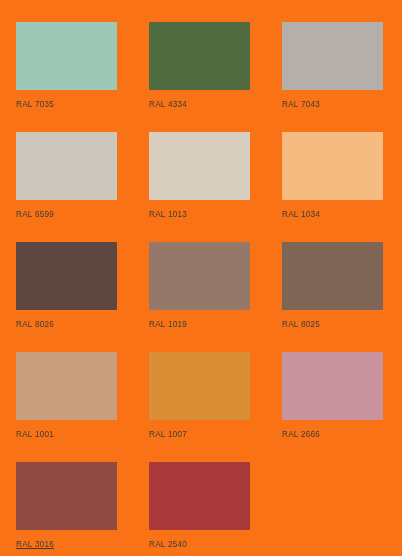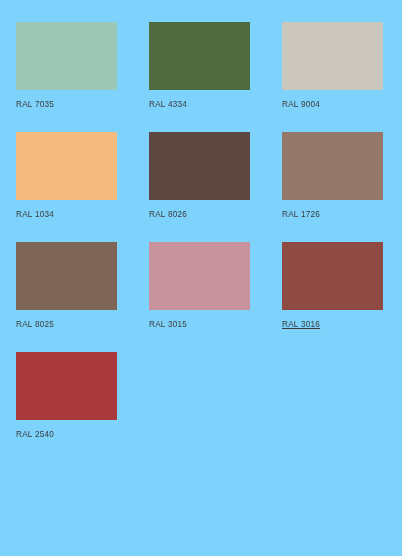--- a/index.html
+++ b/index.html
@@ -50,52 +50,68 @@
     line-height: 11px;
     letter-spacing: 0.25px;
     color: #3c3c3c;
     white-space: nowrap;
     font-family: "Liberation Sans", sans-serif;
   }
 </style>
 </head>
 <body style="background: rgb(255, 255, 255);">
 
-<main id="swatch-grid" style="background: #7dd3fc;">
+<main id="swatch-grid" style="background: #f97316;">
     <div class="swatch-cell">
       <div class="swatch-chip" style="background-color: rgb(157, 199, 182);"></div>
       <div class="swatch-label" style="color: rgb(60, 60, 60);">RAL 7035</div>
     </div>
     <div class="swatch-cell">
       <div class="swatch-chip" style="background-color: rgb(80, 107, 64);"></div>
       <div class="swatch-label" style="color: rgb(60, 60, 60);">RAL 4334</div>
     </div>
     <div class="swatch-cell">
+      <div class="swatch-chip" style="background-color: rgb(180, 175, 169);"></div>
+      <div class="swatch-label" style="color: rgb(60, 60, 60);">RAL 7043</div>
+    </div>
+    <div class="swatch-cell">
       <div class="swatch-chip" style="background-color: rgb(204, 199, 188);"></div>
-      <div class="swatch-label" style="color: rgb(60, 60, 60);">RAL 9004</div>
+      <div class="swatch-label" style="color: rgb(60, 60, 60);">RAL 6599</div>
+    </div>
+    <div class="swatch-cell">
+      <div class="swatch-chip" style="background-color: rgb(216, 206, 192);"></div>
+      <div class="swatch-label" style="color: rgb(60, 60, 60);">RAL 1013</div>
     </div>
     <div class="swatch-cell">
       <div class="swatch-chip" style="background-color: rgb(244, 188, 128);"></div>
       <div class="swatch-label" style="color: rgb(60, 60, 60); text-align: right;">RAL 1034</div>
     </div>
     <div class="swatch-cell">
       <div class="swatch-chip" style="background-color: rgb(94, 71, 65);"></div>
       <div class="swatch-label" style="color: rgb(60, 60, 60); text-align: center;">RAL 8026</div>
     </div>
     <div class="swatch-cell">
       <div class="swatch-chip" style="background-color: rgb(149, 120, 106);"></div>
-      <div class="swatch-label" style="color: rgb(60, 60, 60);">RAL 1726</div>
+      <div class="swatch-label" style="color: rgb(60, 60, 60);">RAL 1019</div>
     </div>
     <div class="swatch-cell">
       <div class="swatch-chip" style="background-color: rgb(126, 101, 85);"></div>
       <div class="swatch-label" style="color: rgb(60, 60, 60); text-align: right;">RAL 8025</div>
     </div>
     <div class="swatch-cell">
+      <div class="swatch-chip" style="background-color: rgb(200, 158, 126);"></div>
+      <div class="swatch-label" style="color: rgb(60, 60, 60);">RAL 1001</div>
+    </div>
+    <div class="swatch-cell">
+      <div class="swatch-chip" style="background-color: rgb(218, 143, 54);"></div>
+      <div class="swatch-label" style="color: rgb(60, 60, 60);">RAL 1007</div>
+    </div>
+    <div class="swatch-cell">
       <div class="swatch-chip" style="background-color: rgb(200, 147, 159);"></div>
-      <div class="swatch-label" style="color: rgb(60, 60, 60);">RAL 3015</div>
+      <div class="swatch-label" style="color: rgb(60, 60, 60);">RAL 2666</div>
     </div>
     <div class="swatch-cell">
       <div class="swatch-chip" style="background-color: rgb(142, 74, 67);"></div>
       <div class="swatch-label" style="color: rgb(60, 60, 60); text-decoration: underline;">RAL 3016</div>
     </div>
     <div class="swatch-cell">
       <div class="swatch-chip" style="background-color: rgb(169, 58, 60);"></div>
       <div class="swatch-label" style="color: rgb(60, 60, 60);">RAL 2540</div>
     </div>
   </main>

